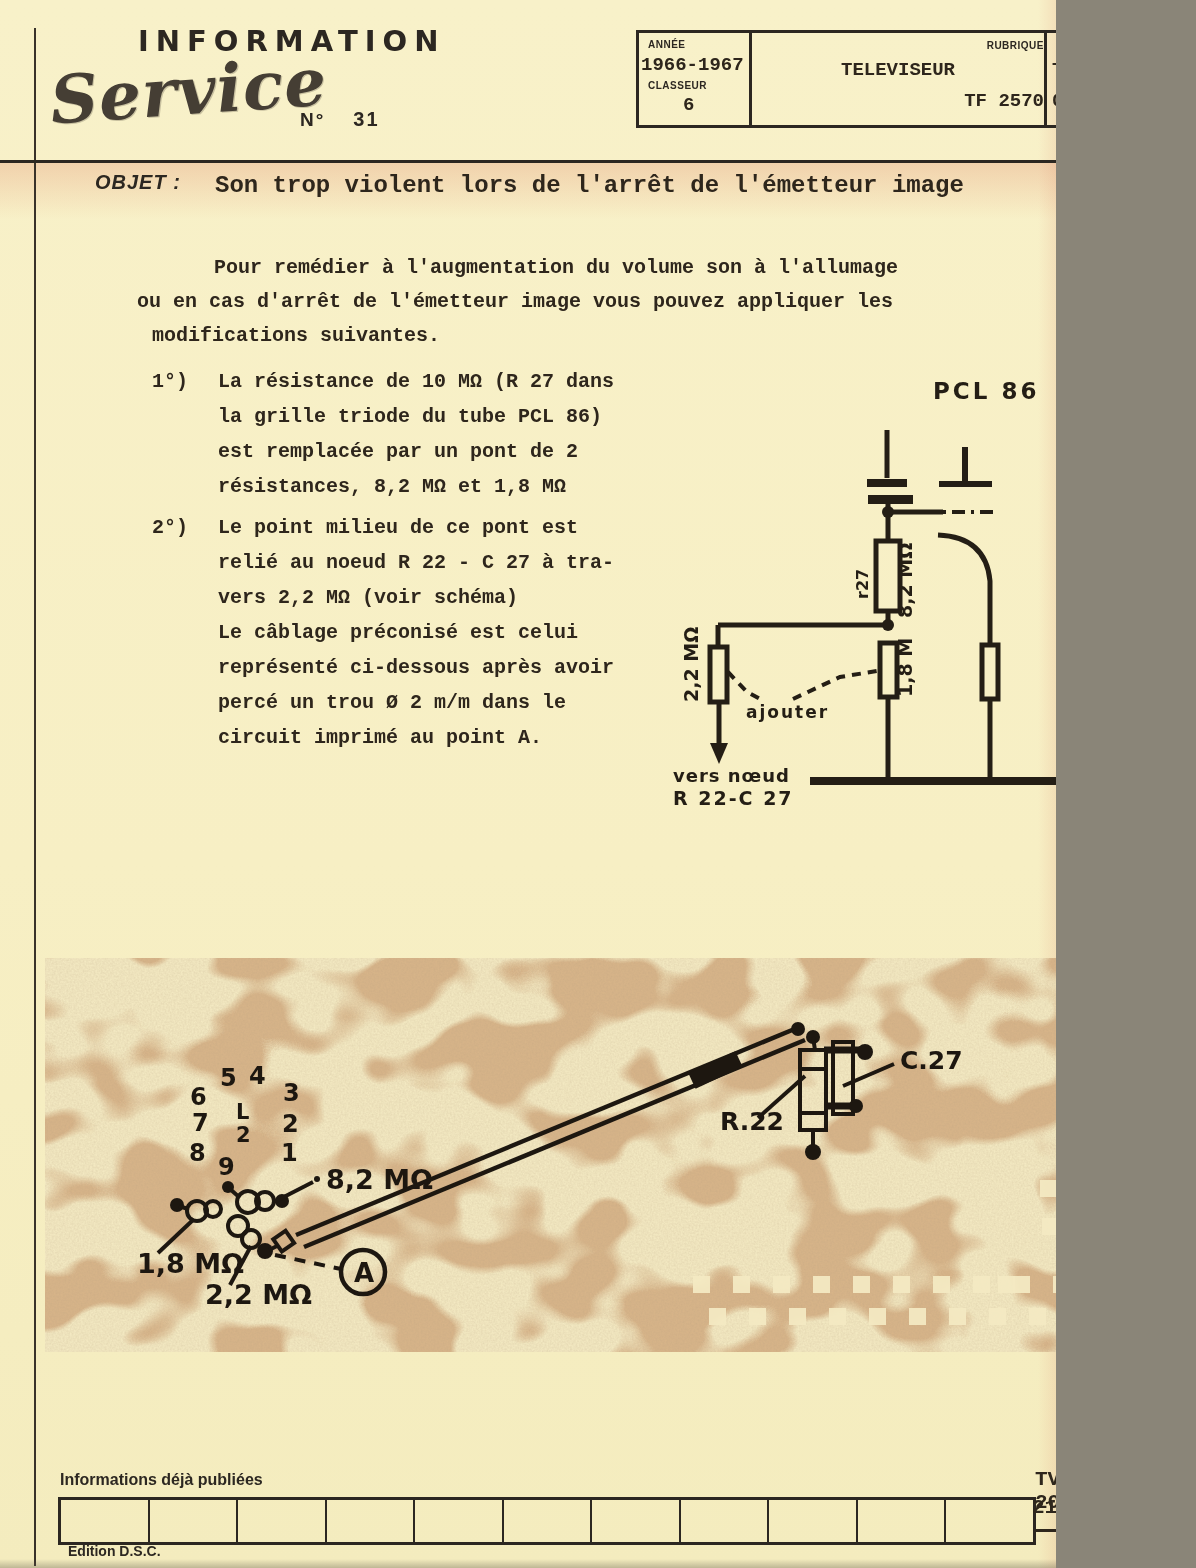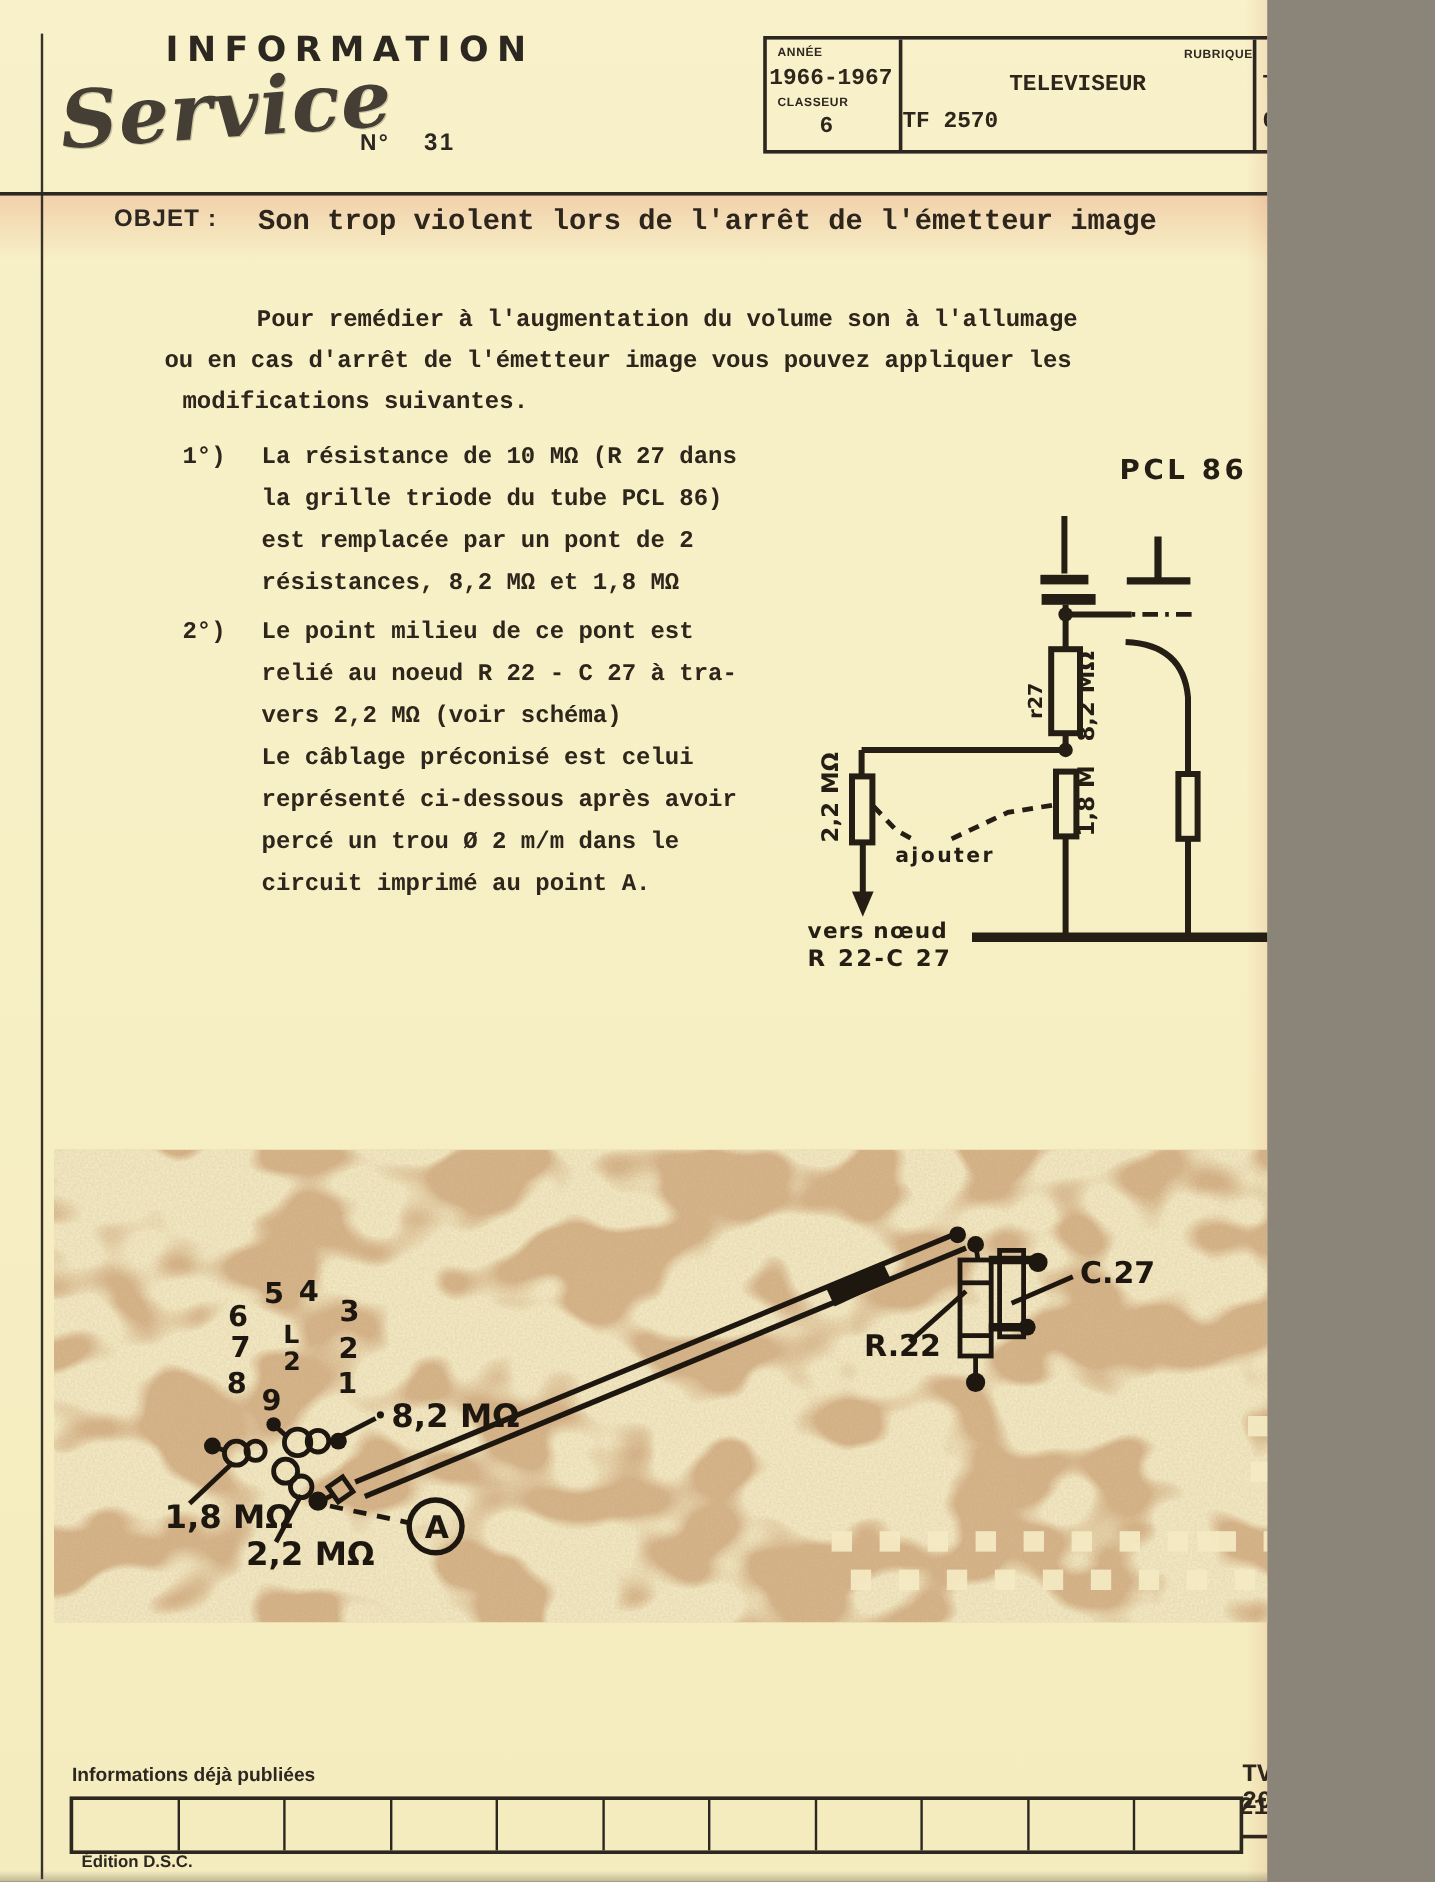--- a/index.html
+++ b/index.html
@@ -26,21 +26,21 @@
   .tbl-val{position:absolute;font-family:"Liberation Mono","DejaVu Sans Mono",monospace;
            font-weight:bold;font-size:19px;color:#2e261c;white-space:nowrap;}
   
   #head-rule{left:0;top:160px;width:1150px;height:3px;background:#2c2721;}
   #left-rule{left:34px;top:28px;width:2px;height:1538px;background:#39322a;}
   #pink-band{left:0;top:163px;width:1196px;height:56px;
              background:linear-gradient(180deg,rgba(222,120,90,.26),rgba(222,120,90,0));}
   #right-tint{right:0;top:0;width:18px;height:1568px;background:linear-gradient(270deg,rgba(215,120,95,.14),rgba(215,120,95,0));}
   #bottom-strip{left:0;bottom:0;width:1196px;height:9px;background:linear-gradient(180deg,rgba(90,85,70,0),rgba(90,85,70,.35));}
   
-  #objet-label{left:95px;top:171px;font-size:20px;font-weight:bold;letter-spacing:1px;color:#2c2721;}
+  #objet-label{left:95px;top:171px;font-size:20px;font-weight:bold;letter-spacing:1px;color:#2c2721;font-style:italic;}
   #objet-text{left:215px;top:172px;font-size:20px;}
   .bodyline{font-size:20px;white-space:pre;line-height:20px;}
   
   #pub-label{left:60px;top:1471px;font-size:16px;font-weight:bold;color:#2c2721;}
   #foot-table{left:58px;top:1497px;width:972px;height:42px;border:3px solid #2c2721;display:flex;}
   #foot-table .cell{flex:1;border-right:2px solid #2c2721;}
   #foot-table .cell:last-child{border-right:none;}
   #foot-code{left:1035px;top:1468px;font-size:21px;border-bottom:3px solid #2e261c;padding-bottom:15px;}
   #foot-date{left:1032px;top:1496px;font-size:21px;}
   #foot-edition{left:68px;top:1543px;font-size:14px;font-weight:bold;color:#2c2721;}
@@ -67,21 +67,21 @@
   <div id="info-table" class="abs">
     <div class="col c1">
       <div class="tbl-small" style="left:9px;top:6px;">ANNÉE</div>
       <div class="tbl-val" style="left:2px;top:21px;">1966-1967</div>
       <div class="tbl-small" style="left:9px;top:47px;">CLASSEUR</div>
       <div class="tbl-val" style="left:44px;top:61px;">6</div>
     </div>
     <div class="col c2">
       <div class="tbl-small" style="left:0;right:0;top:7px;text-align:right;">RUBRIQUE</div>
       <div class="tbl-val" style="left:0;right:0;top:26px;text-align:center;">TELEVISEUR</div>
-      <div class="tbl-val" style="left:0;right:0;top:57px;text-align:left;">TF 2570</div>
+      <div class="tbl-val" style="left:0;right:0;top:57px;text-align:right;padding-left:10px;">TF 2570</div>
     </div>
     <div class="col c3">
       <div class="tbl-small" style="left:0;right:0;top:7px;text-align:center;font-size:11px;">CODE</div>
       <div class="tbl-val" style="left:5px;top:26px;">TV 6-</div>
       <div class="tbl-val" style="left:5px;top:57px;">01/3</div>
     </div>
   </div>
 
   <div id="objet-label" class="abs">OBJET :</div>
   <div id="objet-text" class="abs mono" style="font-size:24px;">Son trop violent lors de l'arrêt de l'émetteur image</div>

